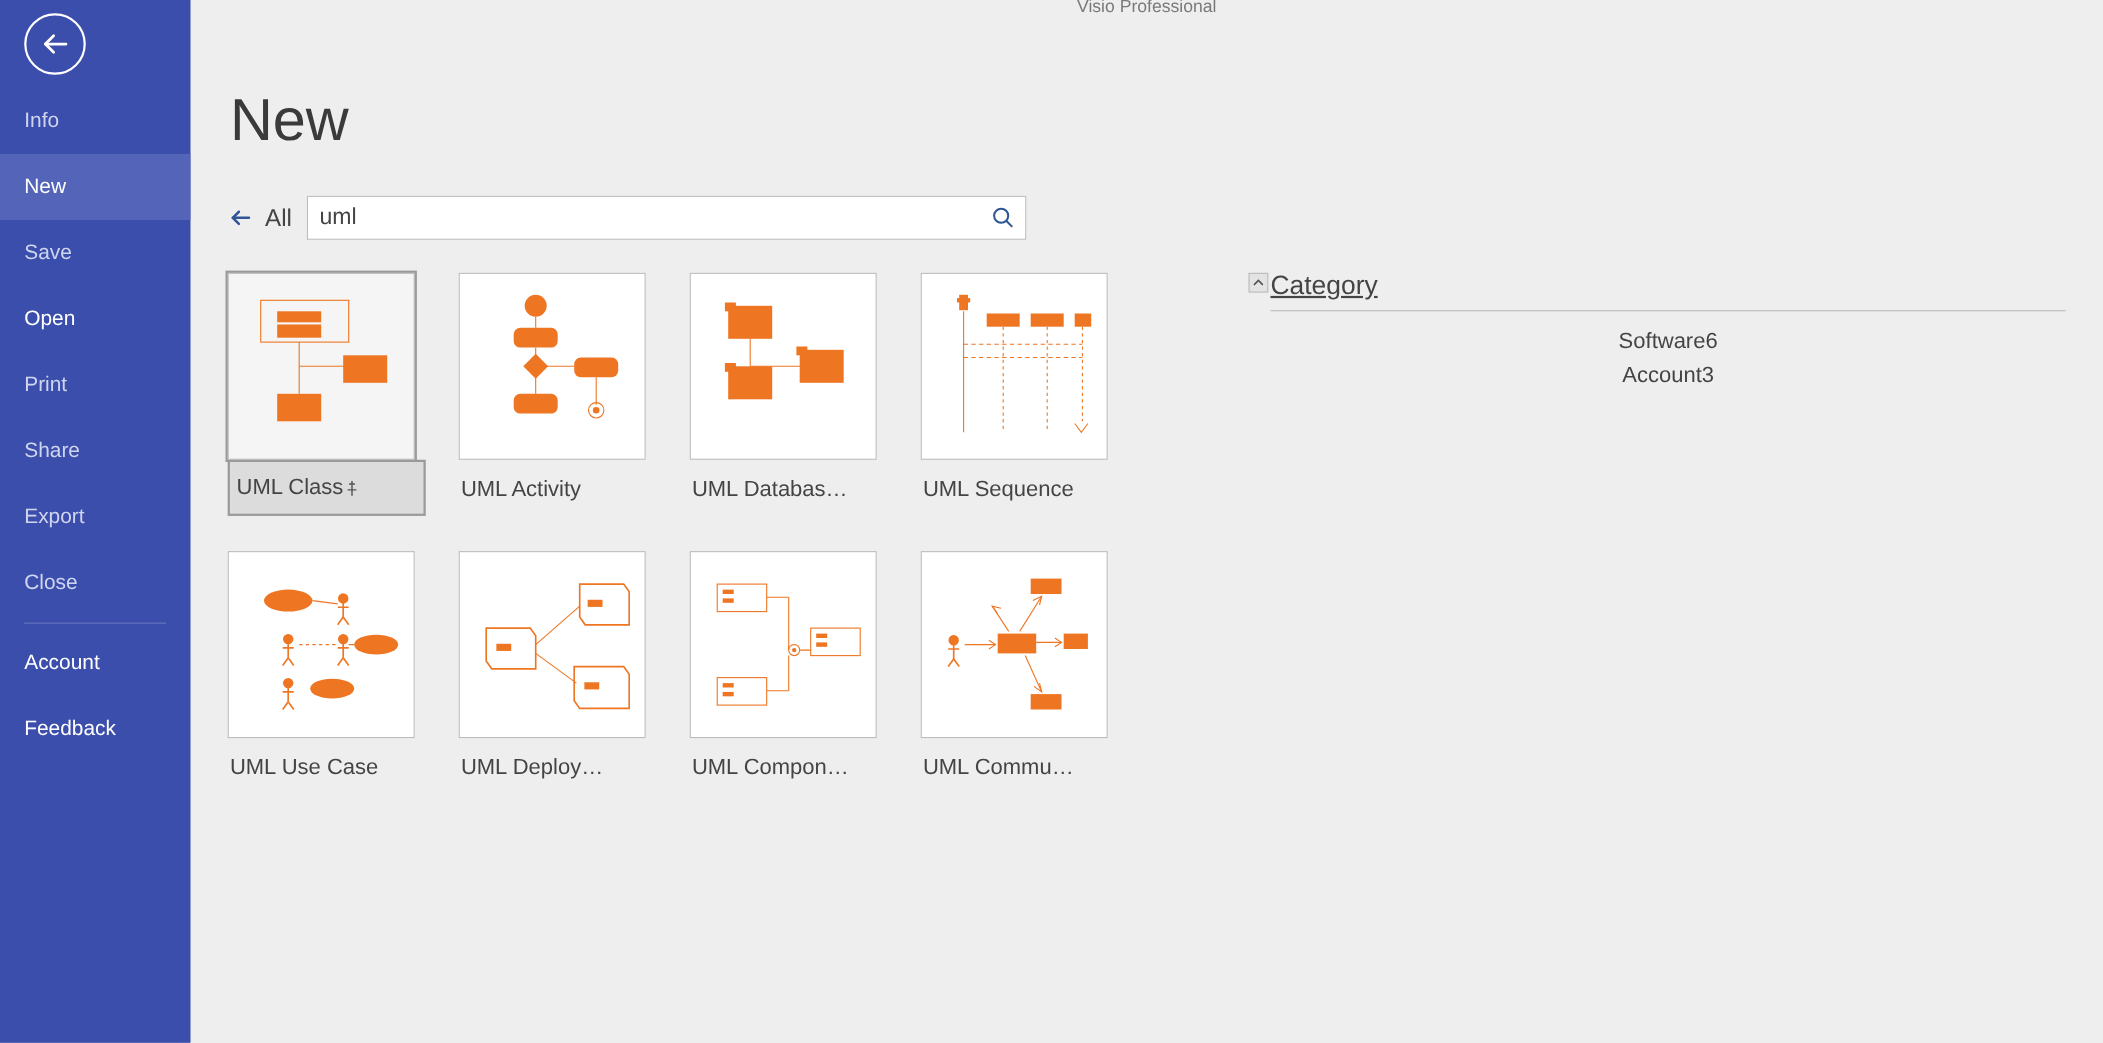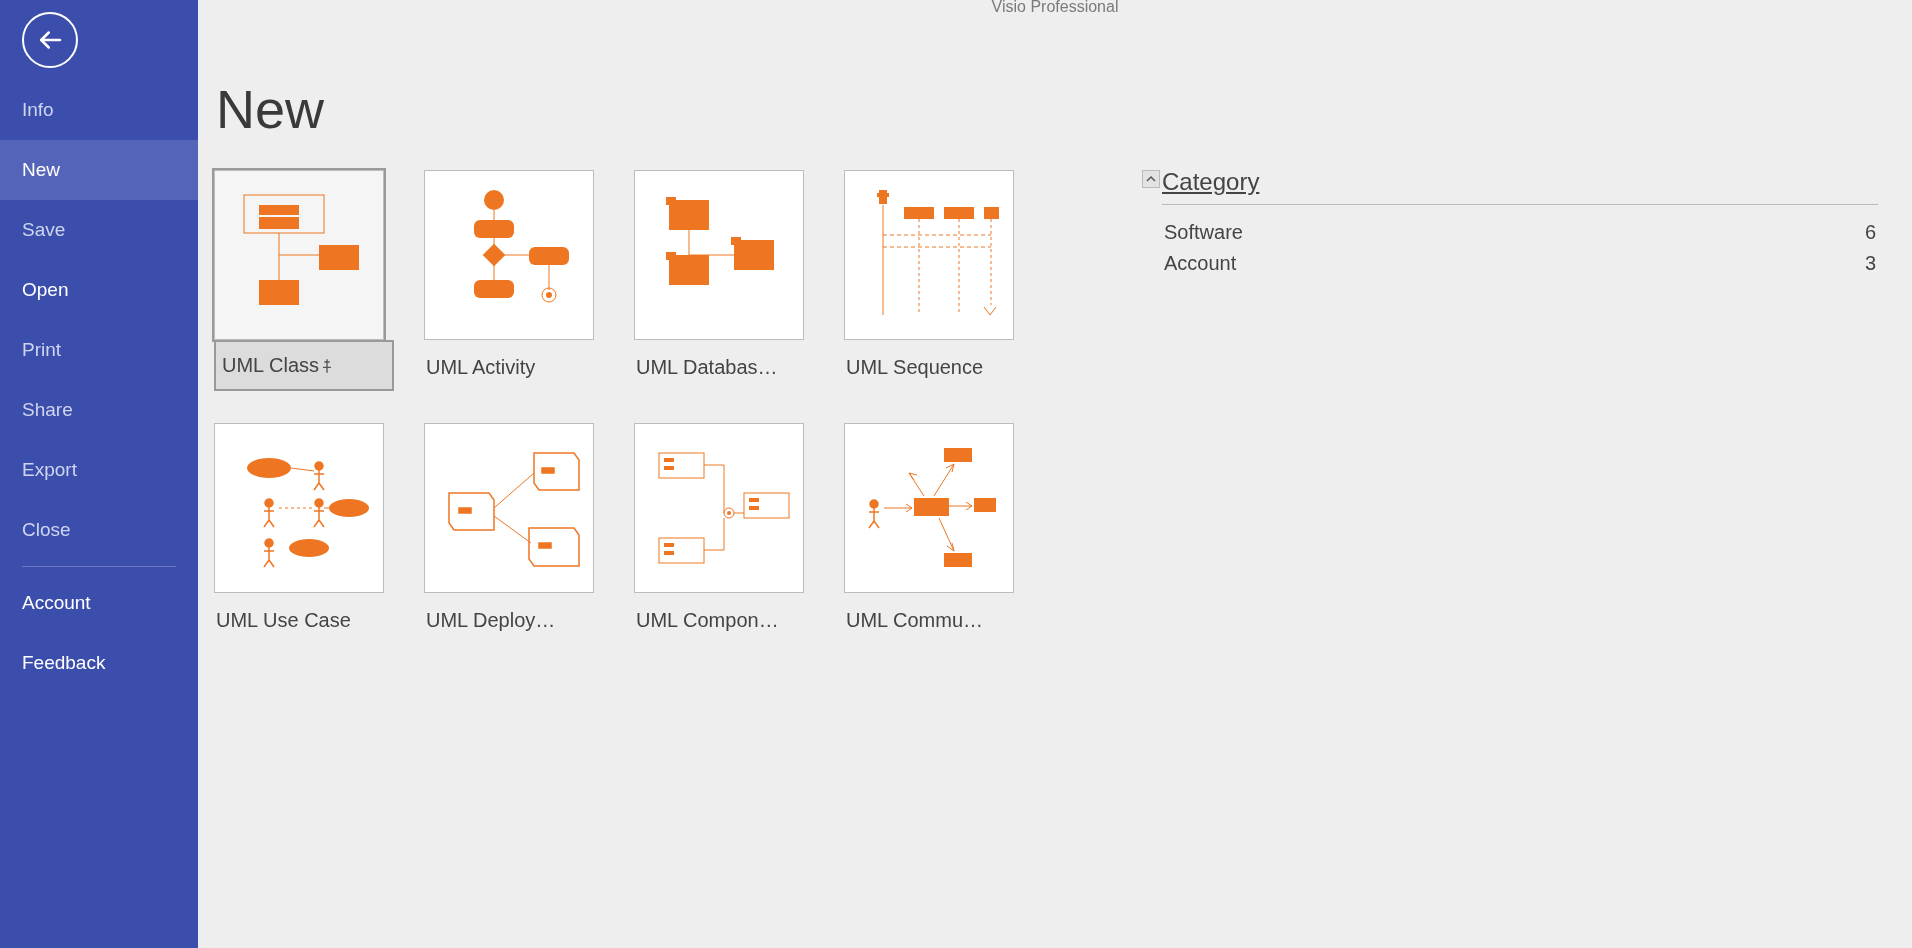--- a/index.html
+++ b/index.html
@@ -6,21 +6,21 @@
   body {
     font-family: "Segoe UI", "Segoe UI Light", Arial, sans-serif;
     background: #eeeeee;
     width: 1912px;
     height: 948px;
     overflow: hidden;
     display: flex;
     color: #333;
   }
   .sidebar {
-    width: 198px;
+    width: 173px;
     background: #3b4eac;
     background: linear-gradient(#3b4eac,#3b4eac);
     background-color: #3b4ba8;
     color: #fff;
     padding: 0;
     position: relative;
   }
   .sidebar-back {
     width: 56px; height: 56px;
     border: 2px solid #fff;
@@ -43,21 +43,21 @@
     background: #5464b9;
     color: #fff;
   }
   .sidebar-item.enabled { color: #fff; }
   .sidebar-divider {
     border-top: 1px solid #6a77c0;
     margin: 6px 22px 6px 22px;
   }
   .main {
     flex: 1;
-    padding: 0 34px 0 16px;
+    padding: 0 34px 0 34px;
     display: flex;
     flex-direction: column;
     position: relative;
   }
   .title-bar {
     position: absolute;
     top: -2px; left: 50%; transform: translateX(-50%);
     font-size: 16px; color: #7a7a7a;
   }
   .page-title {
@@ -178,21 +178,21 @@
     font-size: 24px;
     color:#444;
     border-bottom:1px solid #bbb;
     padding-bottom: 8px;
     margin-bottom: 12px;
     margin-top:-2px;
     text-decoration:underline;
   }
   .category-item {
     display:flex;
-    justify-content:space-between;
+    justify-content:center;
     font-size:20px;
     color:#444;
     padding: 4px 2px;
     cursor:pointer;
   }
   
   .thumb svg { width: 150px; height: 140px; }
 </style>
 </head>
 <body>
@@ -238,20 +238,38 @@
       <div class="sidebar-item enabled">
         <span>Feedback</span>
       </div>
     </div>
 </div>
 
 <div class="main">
   <div class="title-bar">Visio Professional</div>
   <div class="page-title">New</div>
 
+  <div class="search-row">
+    <div class="back-arrow">
+      <svg width="22" height="22" viewBox="0 0 24 24" fill="none" stroke="#2f5597" stroke-width="2.5" stroke-linecap="round" stroke-linejoin="round">
+        <line x1="20" y1="12" x2="4" y2="12"></line>
+          <polyline points="10 18 4 12 10 6"></polyline>
+      </svg>
+    </div>
+    <div class="all-label">All</div>
+    <div class="search-box">
+      <input class="search-input" value="uml" style="">
+      <div class="search-icon">
+        <svg width="22" height="22" viewBox="0 0 24 24" fill="none" stroke="#2f5597" stroke-width="2">
+          <circle cx="10" cy="10" r="7"></circle>
+            <line x1="21" y1="21" x2="15" y2="15"></line>
+        </svg>
+      </div>
+    </div>
+  </div>
 
   <div class="content-row">
     <div class="gallery" id="gallery">
         <div class="template-card selected">
           <div class="thumb">
             <svg viewBox="0 0 150 140">
       <rect x="20" y="10" width="80" height="38" fill="none" stroke="#ee7623"></rect>
       <rect x="35" y="20" width="40" height="10" fill="#ee7623"></rect>
               <rect x="35" y="32" width="40" height="12" fill="#ee7623"></rect>
       <line x1="55" y1="48" x2="55" y2="95" stroke="#ee7623"></line>

